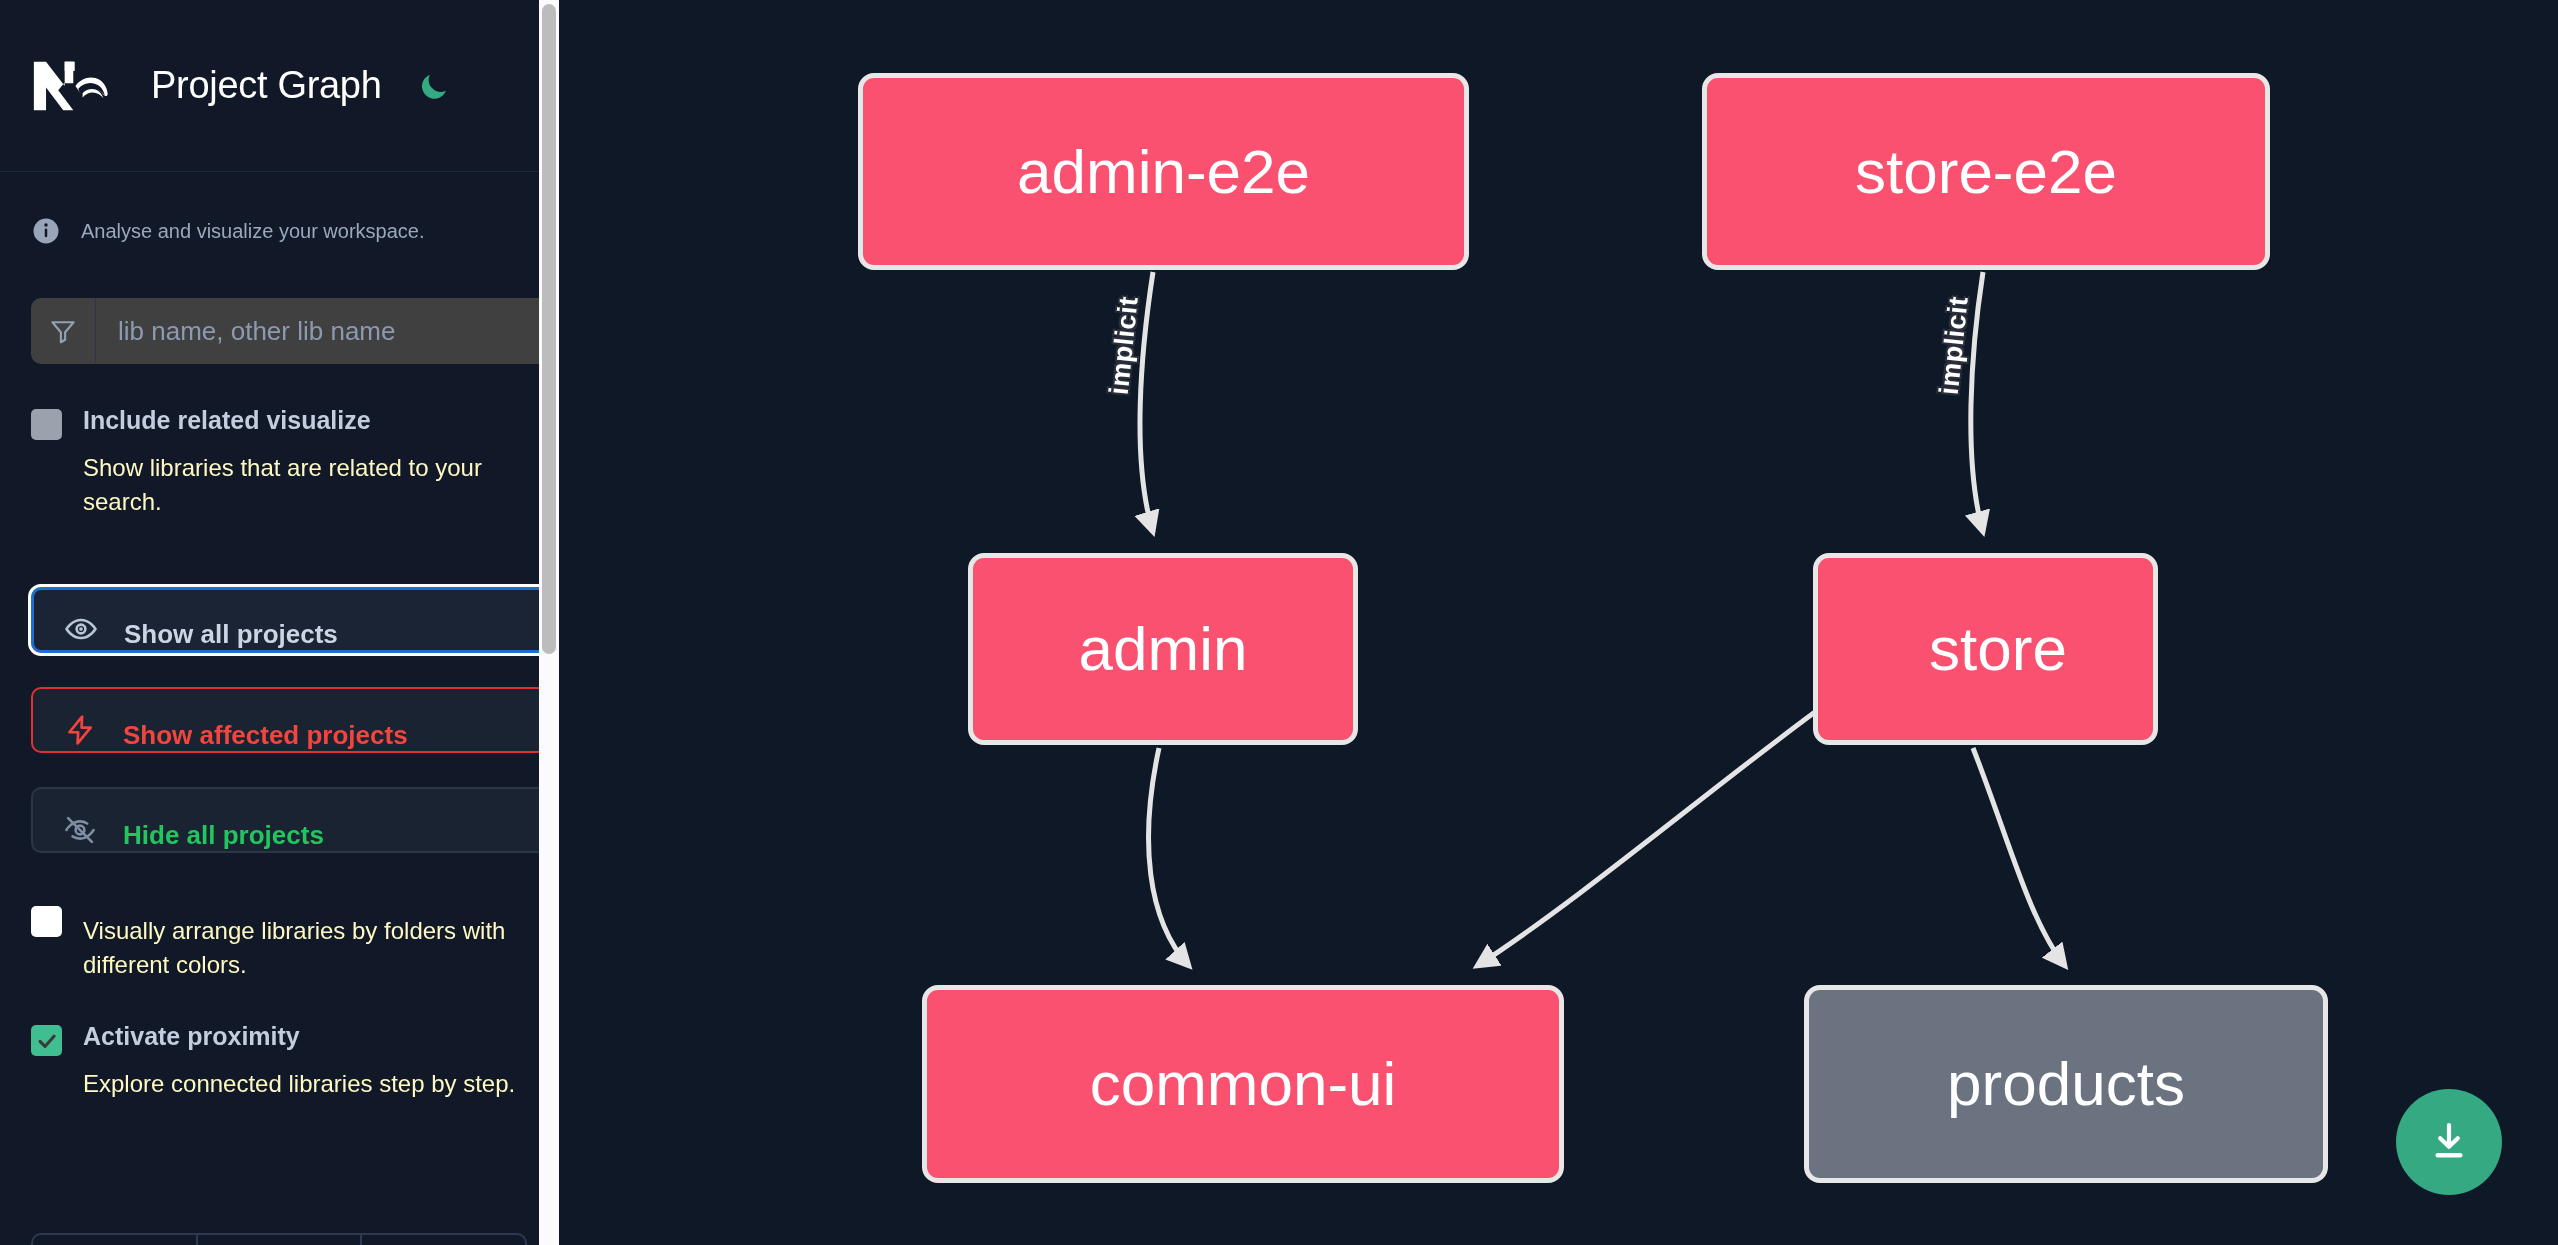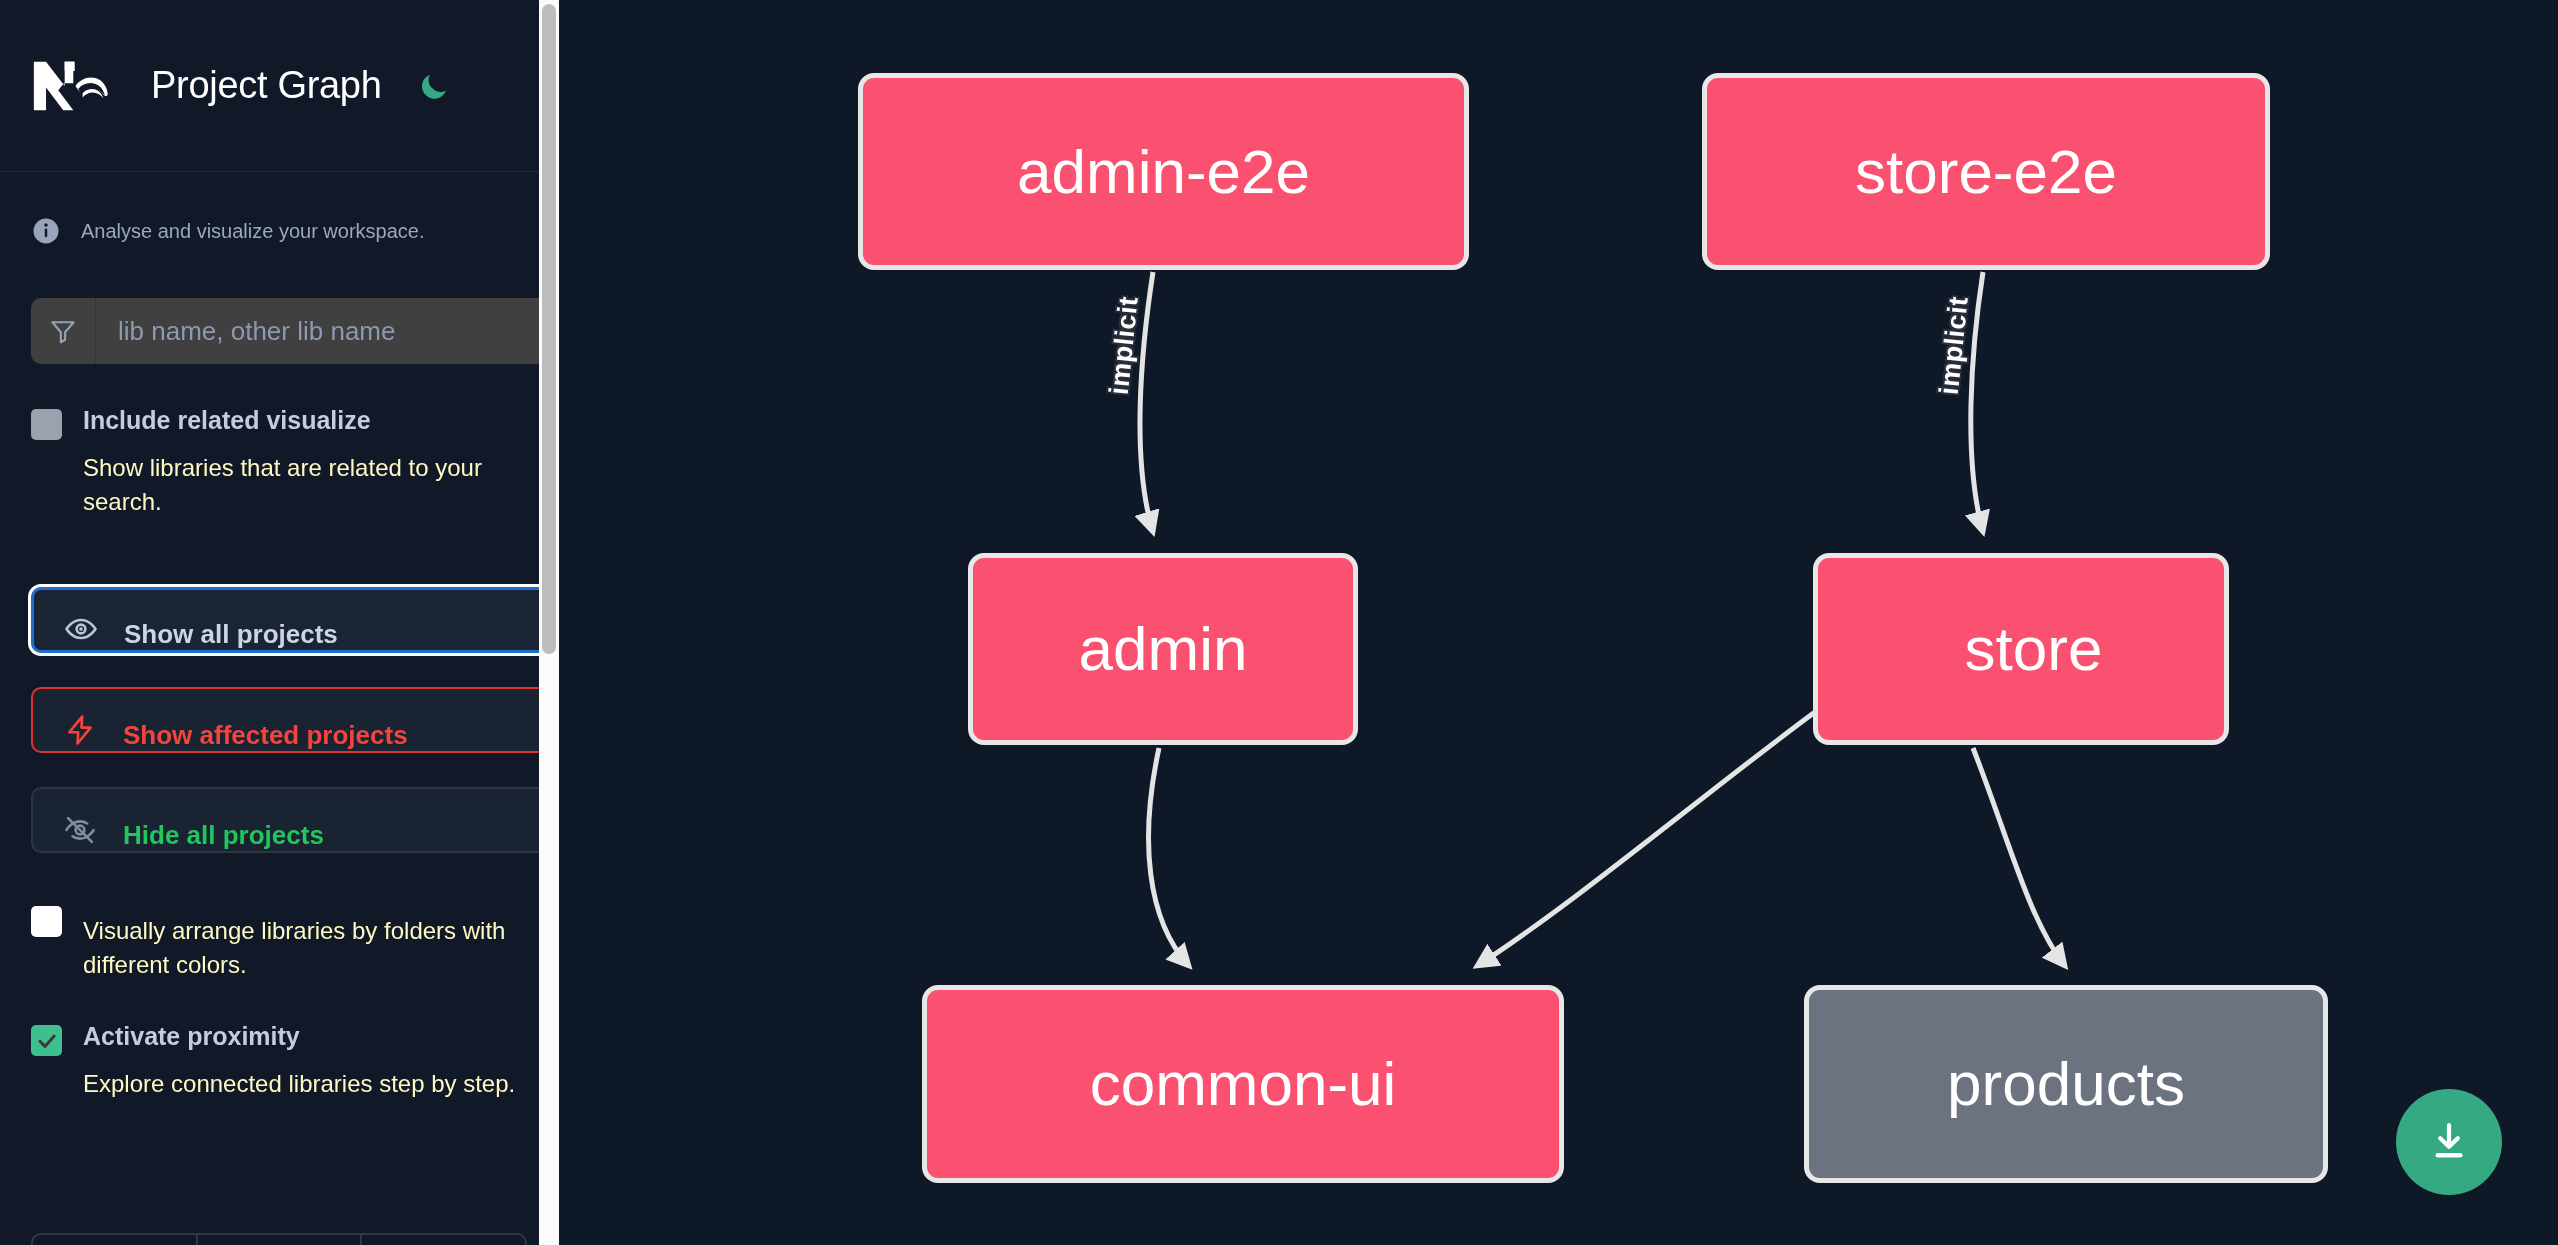--- a/index.html
+++ b/index.html
@@ -407,21 +407,21 @@
     </div>
 
     <div class="gnode affected" style="left:1143px; top:73px; width:568px; height:197px;">
       <span class="nlabel">store-e2e</span>
     </div>
 
     <div class="gnode affected" style="left:409px; top:553px; width:390px; height:192px;">
       <span class="nlabel">admin</span>
     </div>
 
-    <div class="gnode affected" style="left:1254px; top:553px; width:416px; height:192px;padding-left:25px;">
+    <div class="gnode affected" style="left:1254px; top:553px; width:345px; height:192px;padding-left:25px;">
       <span class="nlabel">store</span>
     </div>
 
     <div class="gnode affected" style="left:363px; top:985px; width:642px; height:198px;">
       <span class="nlabel">common-ui</span>
     </div>
 
     <div class="gnode neutral-node" style="left:1245px; top:985px; width:524px; height:198px;">
       <span class="nlabel">products</span>
     </div>

